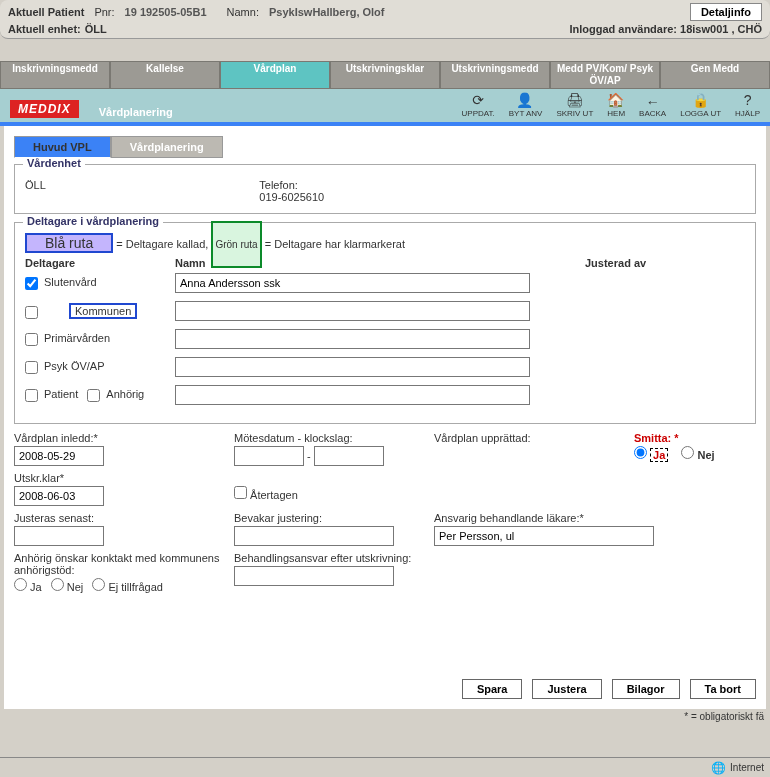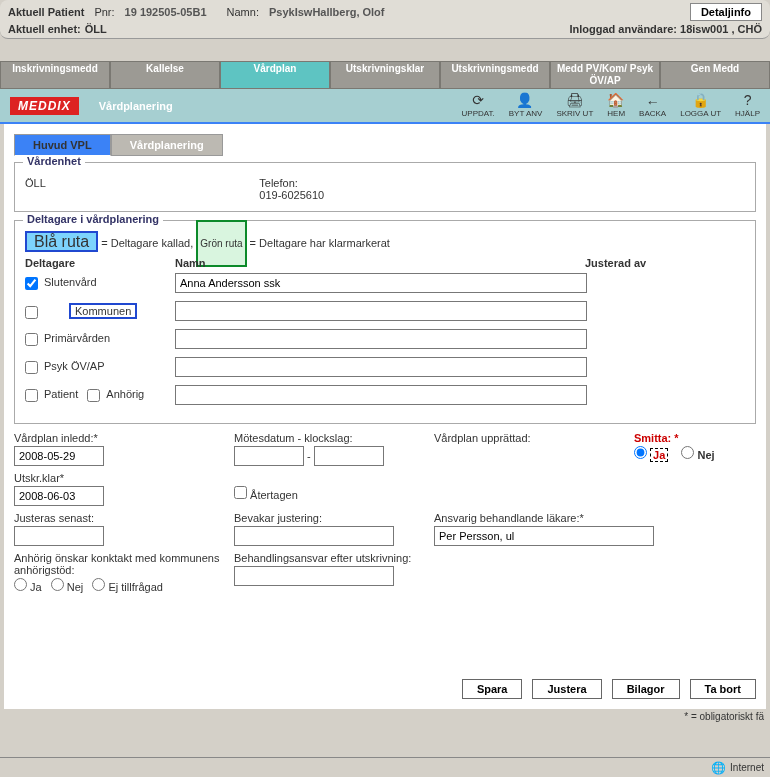--- a/index.html
+++ b/index.html
@@ -8,41 +8,41 @@
 .header-row1 { display: flex; align-items: center; gap: 10px; }
 .header-row1 .lbl { color: #333; font-weight: bold; }
 .header-row1 .val { font-weight: bold; color: #555; }
 .detalj-btn { margin-left: auto; background: #fff; border: 1px solid #888; padding: 2px 10px; font: inherit; font-weight: bold; }
 .header-row2 { display: flex; align-items: center; margin-top: 2px; }
 .header-row2 .enhet { font-weight: bold; }
 .header-row2 .login { margin-left: auto; font-weight: bold; }
 .nav-tabs { display: flex; margin-top: 22px; }
 .nav-tab { flex: 1; text-align: center; padding: 1px 4px; background: #9c9a94; color: #fff; font-weight: bold; font-size: 10px; border: 1px solid #7a7872; cursor: pointer; line-height: 1.2; }
 .nav-tab.active { background: #5ec4c2; color: #fff; }
-.toolbar { background: #a6cfd1; display: flex; align-items: center; padding: 4px 10px; border-bottom: 2px solid #3b82f6; }
+.toolbar { background: #a6cfd1; display: flex; align-items: flex-end; padding: 4px 10px; border-bottom: 4px solid #3b82f6; }
 .logo-meddix { background: #d22; color: #fff; font-weight: bold; font-style: italic; padding: 2px 8px; font-size: 12px; letter-spacing: 1px; }
 .toolbar-title { color: #fff; font-weight: bold; margin-left: 20px; }
 .toolbar-icons { margin-left: auto; display: flex; gap: 14px; }
 .tb-icon { display: flex; flex-direction: column; align-items: center; font-size: 8px; color: #333; cursor: pointer; gap: 2px; }
 .tb-icon .glyph { font-size: 14px; line-height: 1; }
 .content { background: #fff; margin: 0 4px; padding: 10px 10px 4px 10px; position: relative; }
 .sub-tabs { display: flex; margin-bottom: 6px; }
 .sub-tab { padding: 4px 18px; border: 1px solid #999; background: #bcb9b2; color: #fff; font-weight: bold; font-size: 11px; cursor: pointer; }
 .sub-tab.active { background: #3b82f6; color: #333; border-bottom: 1px solid #fff; position: relative; z-index: 2; }
 .fieldset { border: 1px solid #aaa; padding: 8px 10px 10px 10px; margin-bottom: 8px; position: relative; }
 .fieldset .legend { position: absolute; top: -8px; left: 8px; background: #fff; padding: 0 4px; font-weight: bold; color: #336; }
 .vard-row { display: flex; gap: 40px; margin-top: 6px; }
 .vard-col { flex: 1; }
 .vard-col .lbl { display: block; }
-.blue-box { border: 2px solid #2048d0; background: #7dd3fc; padding: 0 7px; font-size: 16px; }
+.blue-box { border: 2px solid #2048d0; background: #c4b5fd; padding: 0 18px; font-size: 14px; }
 .green-box { border: 2px solid #0c8a2a; background: #d9f5df; padding: 16px 2px; font-size: 10px; }
 .participants-head { display: grid; grid-template-columns: 150px 1fr 160px; font-weight: bold; margin: 6px 0 4px 0; }
 .p-row { display: grid; grid-template-columns: 150px 1fr; align-items: center; margin-bottom: 8px; }
 .p-row input[type=checkbox] { margin-right: 6px; vertical-align: middle; }
-.p-row input[type=text] { width: 412px; height: 20px; border: 1px solid #777; padding: 2px 4px; font: inherit; }
+.p-row input[type=text] { width: 355px; height: 20px; border: 1px solid #777; padding: 2px 4px; font: inherit; }
 .kommun-lbl { border: 2px solid #2048d0; padding: 0 4px; display: inline-block; margin-left: 25px; }
 .form-area { display: grid; grid-template-columns: 210px 190px 190px 160px; gap: 6px 10px; margin-top: 4px; }
 .fgroup .lbl { display: block; margin-bottom: 2px; }
 input.fld { height: 20px; border: 1px solid #777; padding: 2px 4px; font: inherit; }
 .date-fld { width: 90px; }
 .med-fld { width: 160px; }
 .short-fld { width: 70px; }
 .smitta-lbl { color: #c00; font-weight: bold; }
 .yes-opt { color: #c00; font-weight: bold; border: 1px dashed #000; padding: 0 2px; }
 .footer-btns { display: flex; justify-content: flex-end; gap: 10px; margin-top: 80px; padding: 6px 0; }

